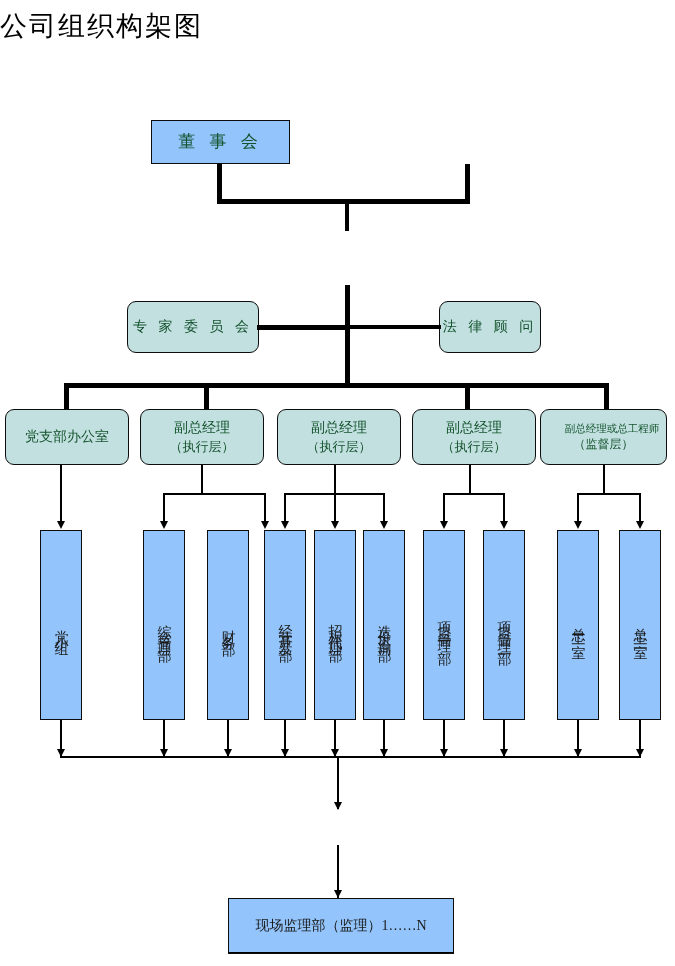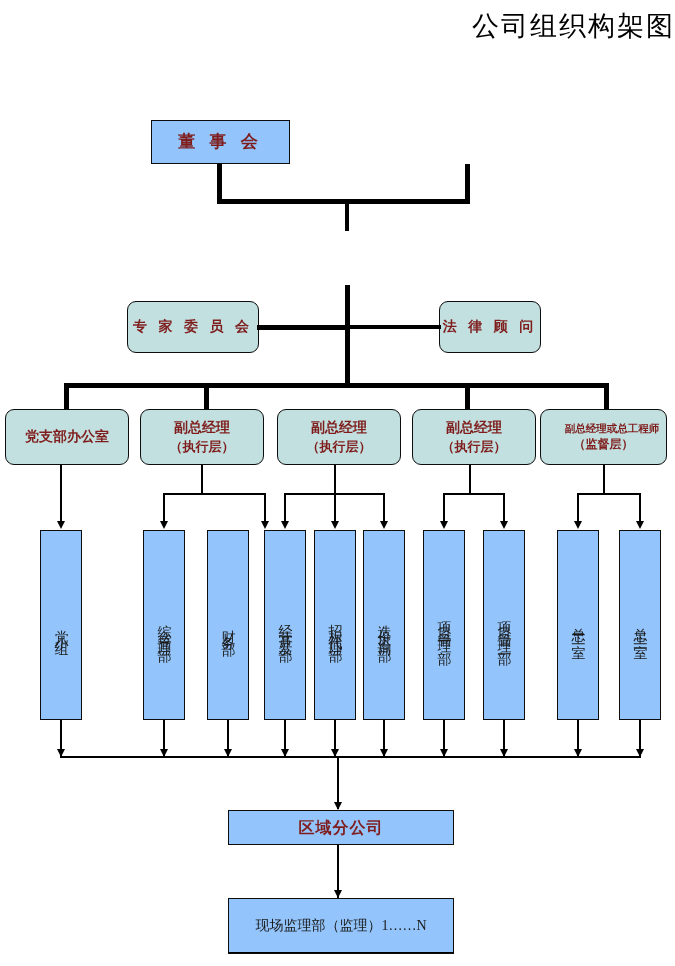--- a/index.html
+++ b/index.html
@@ -16,40 +16,39 @@
     width: 675px;
     height: 966px;
     overflow: hidden;
     background: #ffffff;
   }
   #chart-title {
     position: absolute;
     left: 0;
     top: 8px;
     width: 675px;
-    text-align: right;
+    text-align: left;
     font-size: 27px;
     letter-spacing: 2px;
     font-family: Liberation Serif, serif;
     color: #000000;
   }
 
   
   .node {
     position: absolute;
     box-sizing: border-box;
     border: 1px solid #000000;
     display: flex;
     flex-direction: column;
     align-items: center;
     justify-content: center;
     text-align: center;
     line-height: 1.35;
-    color: #7f1d1d;
-    font-weight: bold;
+    color: #14532d;
   }
   .node.blue {
     background: #93c5fc;
     border: 1px solid #0d0d0d;
   }
   .node.teal {
     background: #c2e0e0;
     border: 1px solid #0d0d0d;
     border-radius: 9px;
   }
@@ -286,23 +285,20 @@
   <div class="lineV" style="left:577px; top:720px; width:2px; height:37px;"></div>
   <div class="arrow-down" style="left:573.5px; top:749px;"></div>
   <div class="lineV" style="left:639px; top:720px; width:2px; height:37px;"></div>
   <div class="arrow-down" style="left:635.5px; top:749px;"></div>
 
   <div class="lineH" style="left:60px; top:756px; width:581px; height:2px;"></div>
 
   <div class="lineV" style="left:337px; top:756px; width:2px; height:53px;"></div>
   <div class="arrow-down" style="left:333.5px; top:802px;"></div>
 
-  <div class="node blue sq branch-box" style="left:228px; top:810px; width:226px; height:35px;">
-    <span class="l1">区域分公司</span>
-  </div>
 
   <div class="lineV" style="left:337px; top:845px; width:2px; height:53px;"></div>
   <div class="arrow-down" style="left:333.5px; top:890px;"></div>
 
   <div class="site-box" style="left:228px; top:898px; width:226px; height:56px;">
     <div class="site-row first">现场监理部（监理）1……N</div>
   </div>
 
 </div>
 

